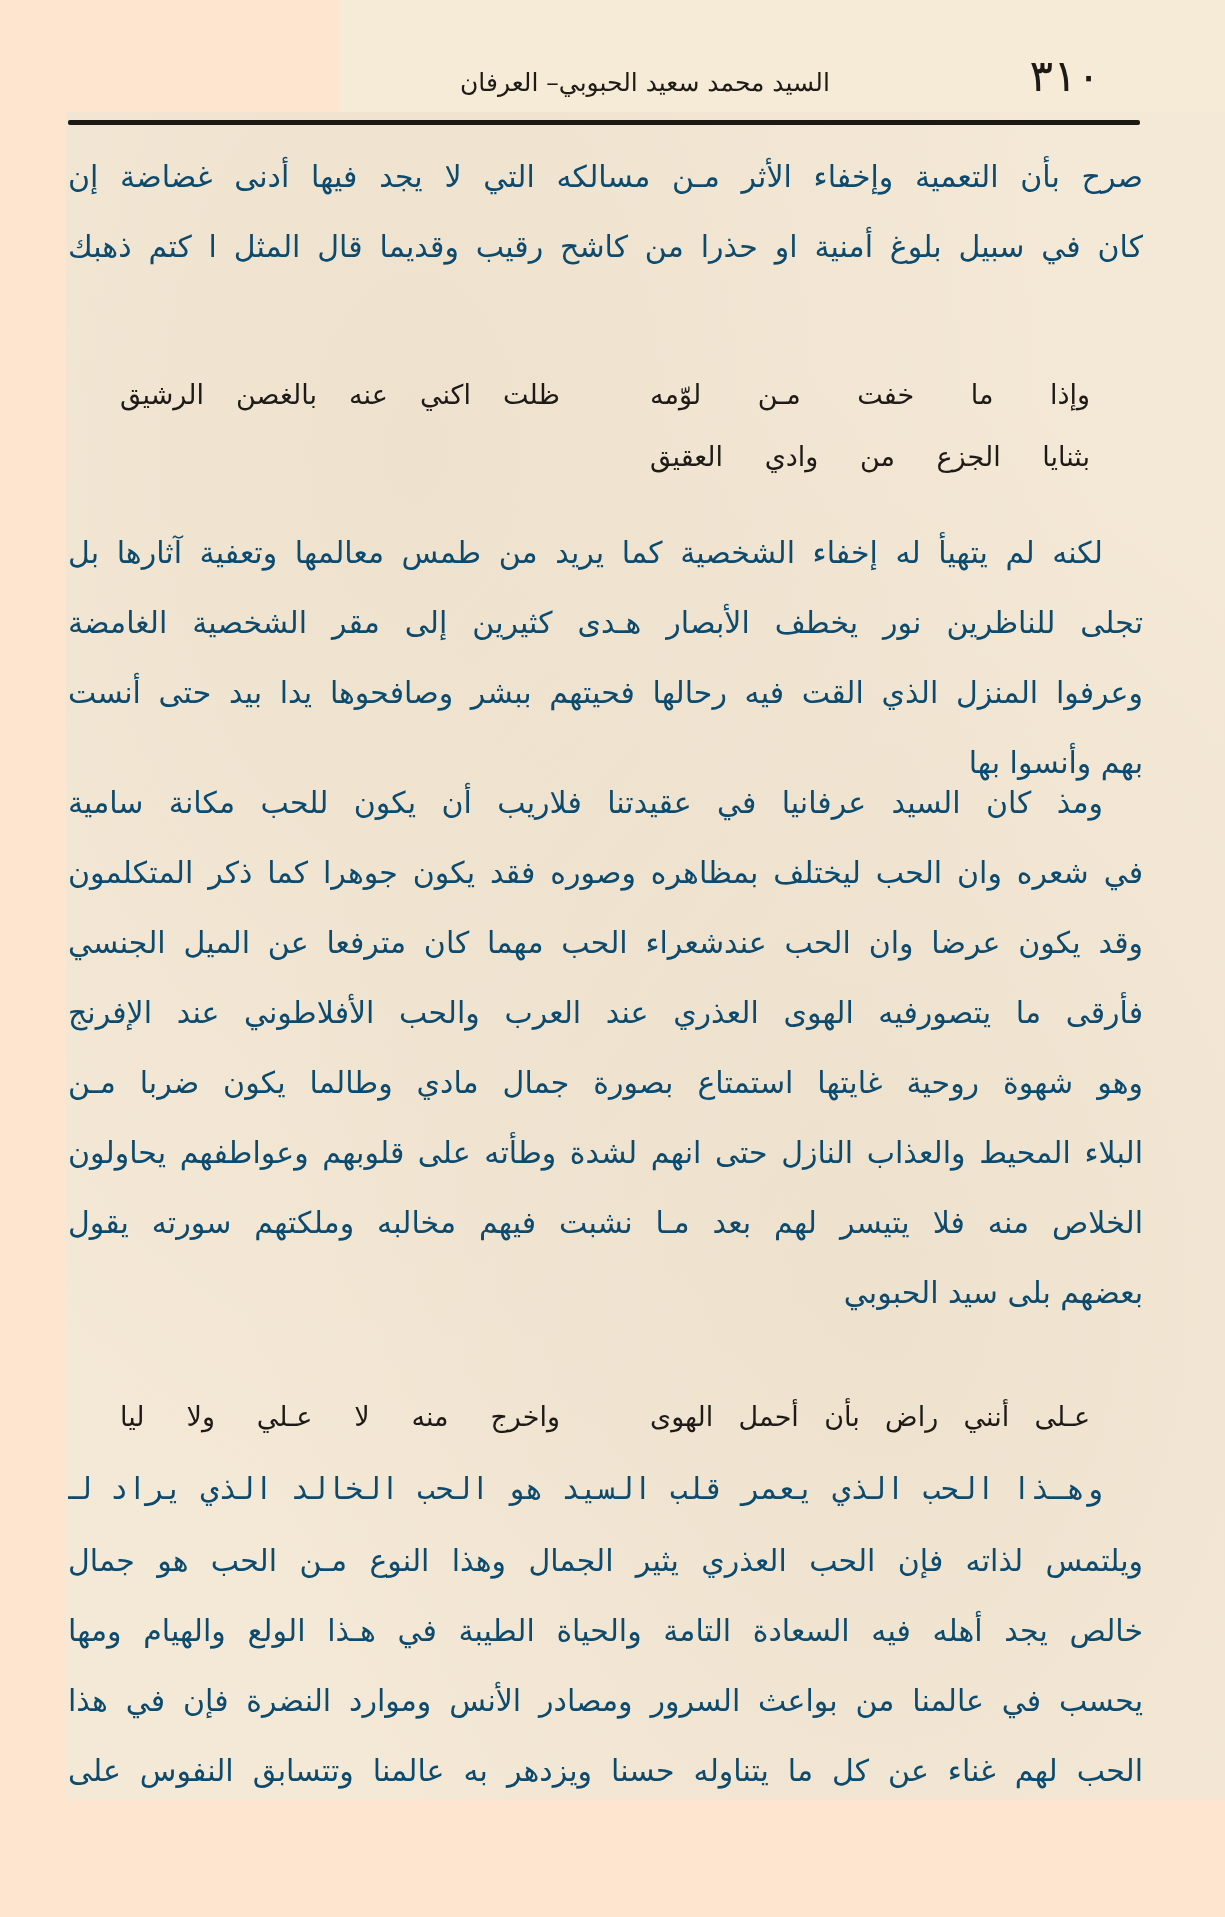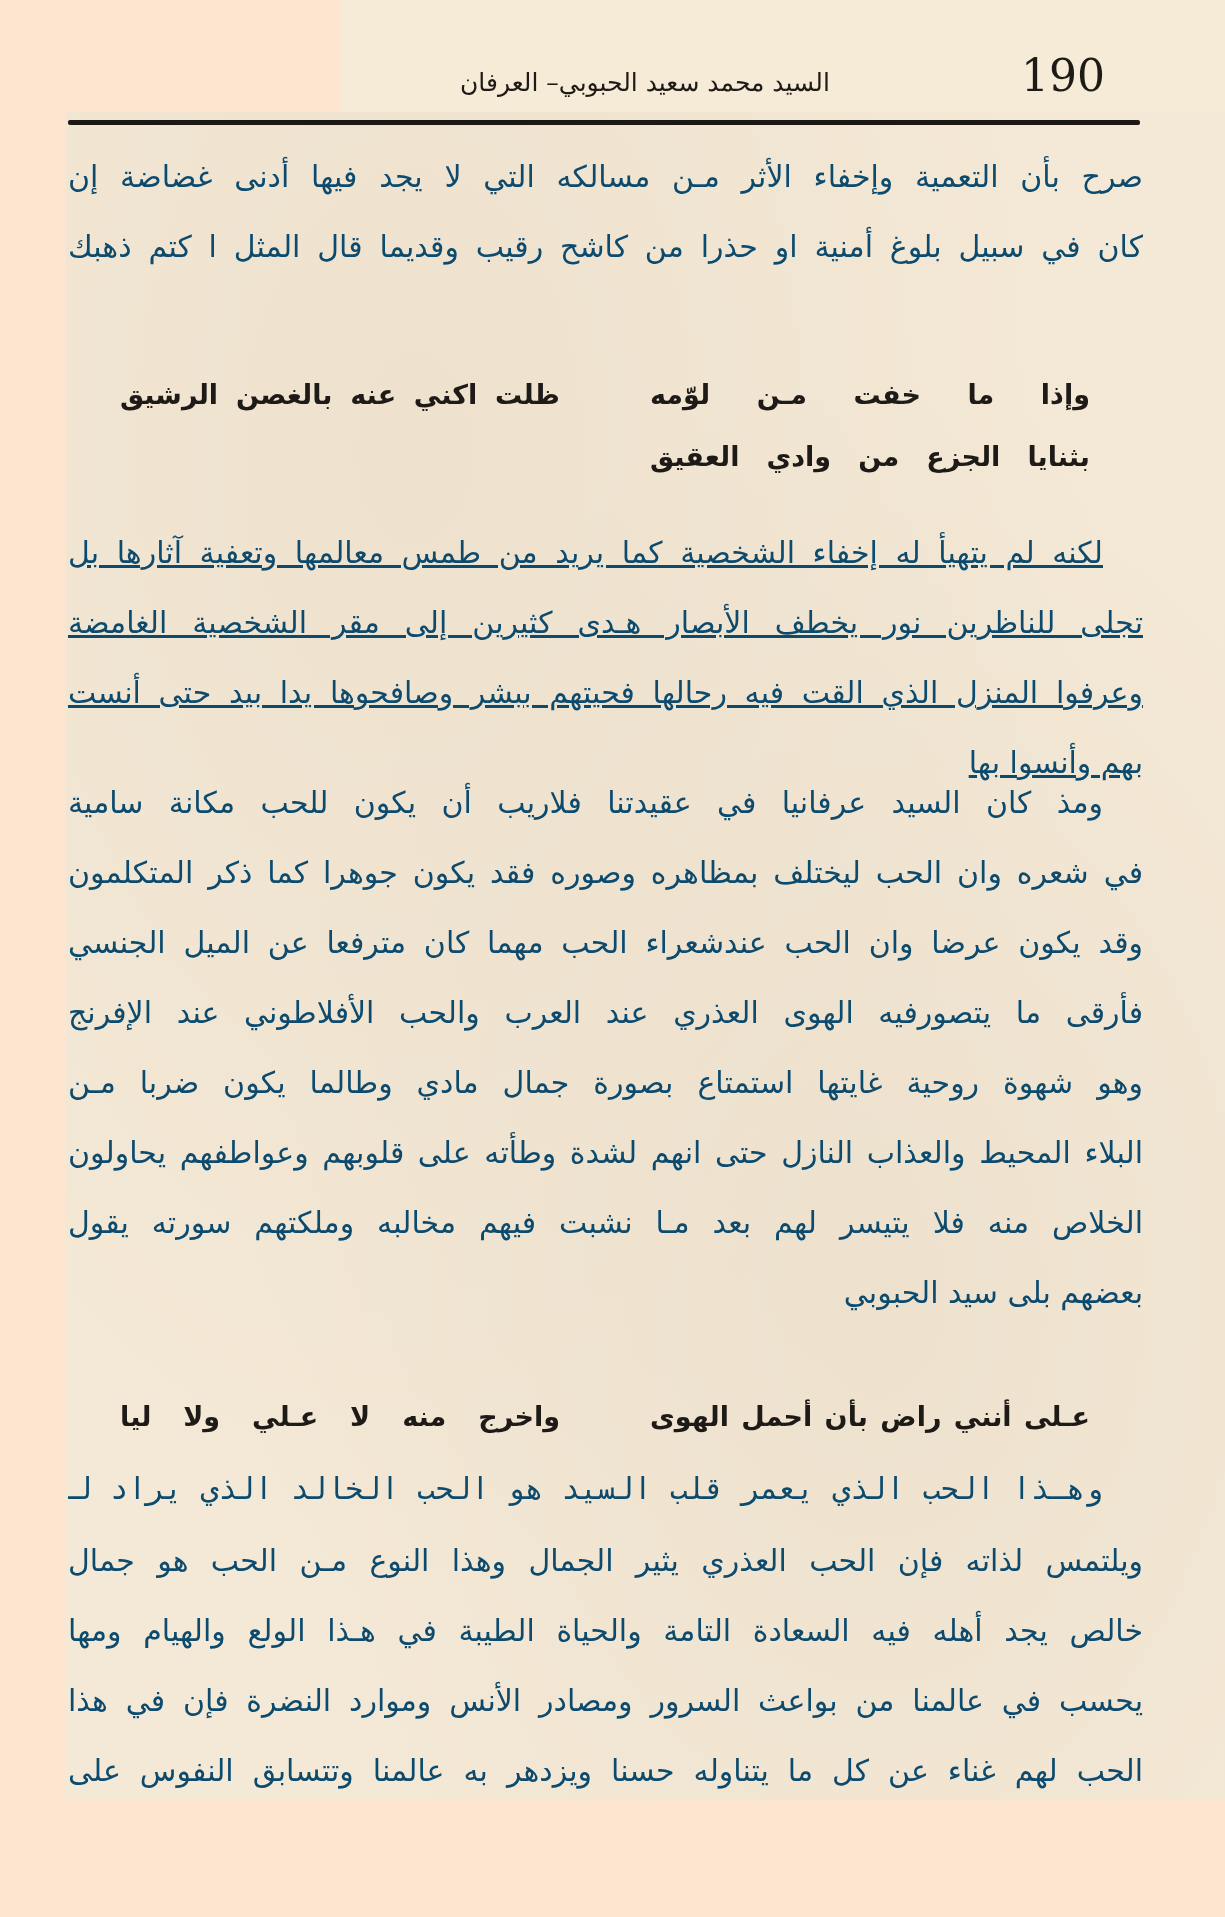--- a/index.html
+++ b/index.html
@@ -99,47 +99,46 @@
       font-family: "DejaVu Sans", sans-serif;
       font-size: 27px;
       line-height: 62px;
       color: #1d1a17;
     }
     .hemistich {
       white-space: nowrap;
       width: 440px;
       text-align: justify;
       text-align-last: justify;
-      font-weight: bold;
     }
   </style>
 </head>
 <body>
 
 <div class="paper-header"></div>
 <div class="paper-body"></div>
 
-<div class="page-number">190</div>
+<div class="page-number">٣١٠</div>
 <div class="running-title">السيد محمد سعيد الحبوبي– العرفان</div>
 <div class="header-rule"></div>
 
 <div class="text-block" style="top:142px;">
   <span class="prose-line">صرح بأن التعمية وإخفاء الأثر مـن مسالكه التي لا يجد فيها أدنى غضاضة إن</span>
   <span class="prose-line">كان في سبيل بلوغ أمنية او حذرا من كاشح رقيب وقديما قال المثل ا كتم ذهبك</span>
 </div>
 
 <div class="verse" style="top:364px;">
   <span class="hemistich">وإذا ما خفت مـن لوّمه</span>
   <span class="hemistich">ظلت اكني عنه بالغصن الرشيق</span>
 </div>
 <div class="verse" style="top:426px;">
   <span class="hemistich">بثنايا الجزع من وادي العقيق</span>
 </div>
 
-<div class="text-block" style="top:518px;text-decoration:underline;">
+<div class="text-block" style="top:518px;">
   <span class="prose-line" style="padding-right:40px;">لكنه لم يتهيأ له إخفاء الشخصية كما يريد من طمس معالمها وتعفية آثارها بل</span>
   <span class="prose-line">تجلى للناظرين نور يخطف الأبصار هـدى كثيرين إلى مقر الشخصية الغامضة</span>
   <span class="prose-line">وعرفوا المنزل الذي القت فيه رحالها فحيتهم ببشر وصافحوها يدا بيد حتى أنست</span>
   <span class="prose-line last">بهم وأنسوا بها</span>
 </div>
 
 <div class="text-block" style="top:768px;">
   <span class="prose-line" style="padding-right:40px;">ومذ كان السيد عرفانيا في عقيدتنا فلاريب أن يكون للحب مكانة سامية</span>
   <span class="prose-line">في شعره وان الحب ليختلف بمظاهره وصوره فقد يكون جوهرا كما ذكر المتكلمون</span>
   <span class="prose-line">وقد يكون عرضا وان الحب عندشعراء الحب مهما كان مترفعا عن الميل الجنسي</span>

